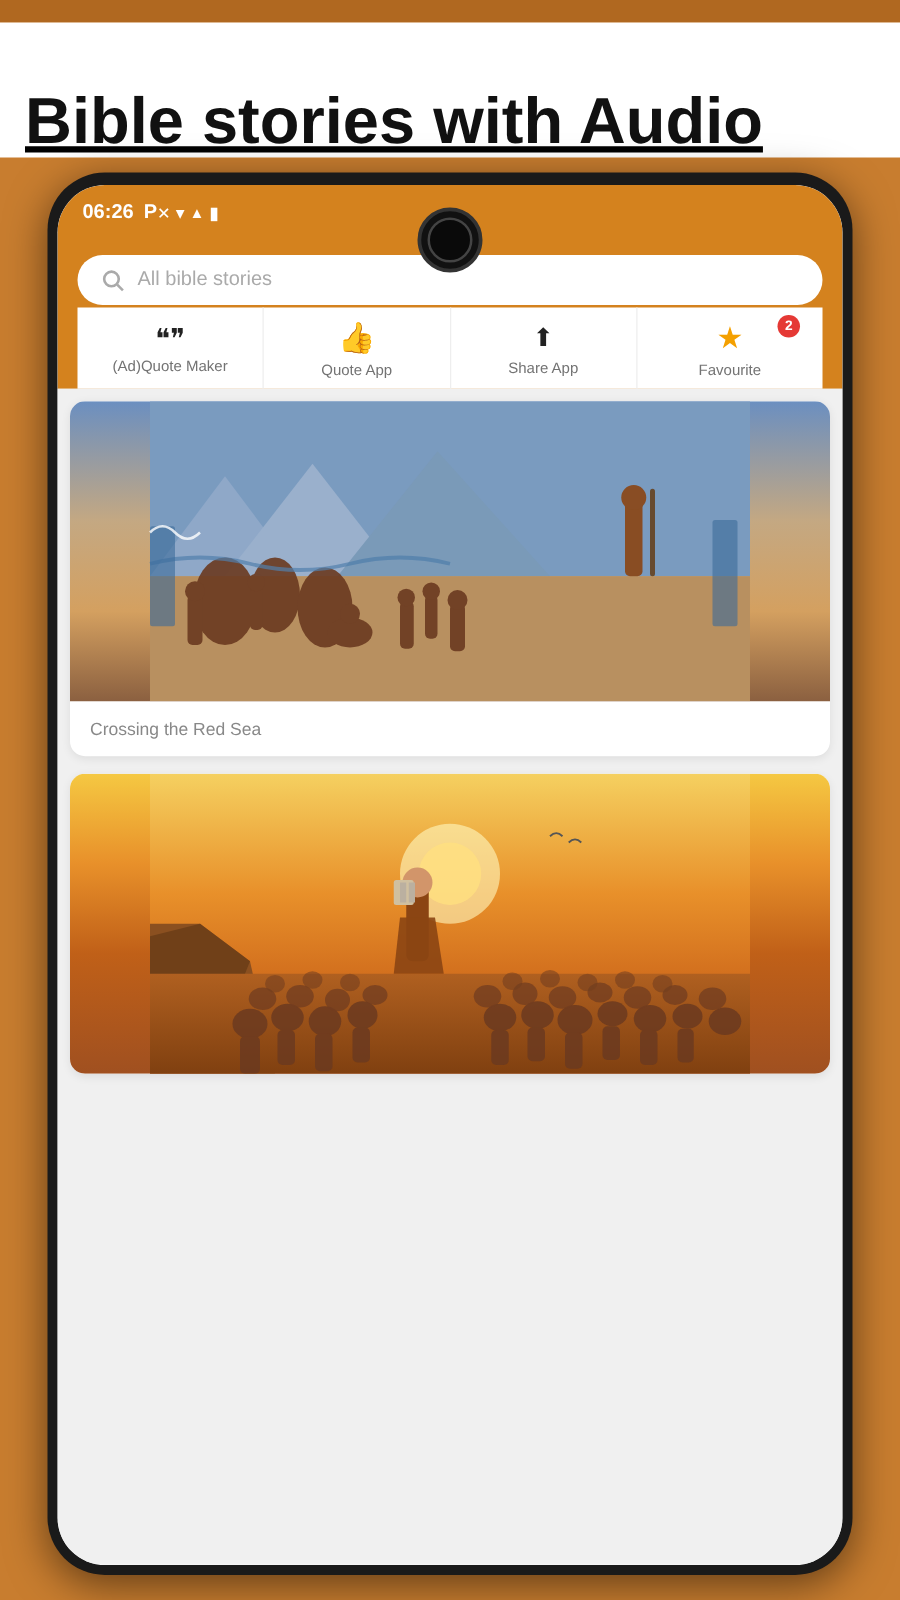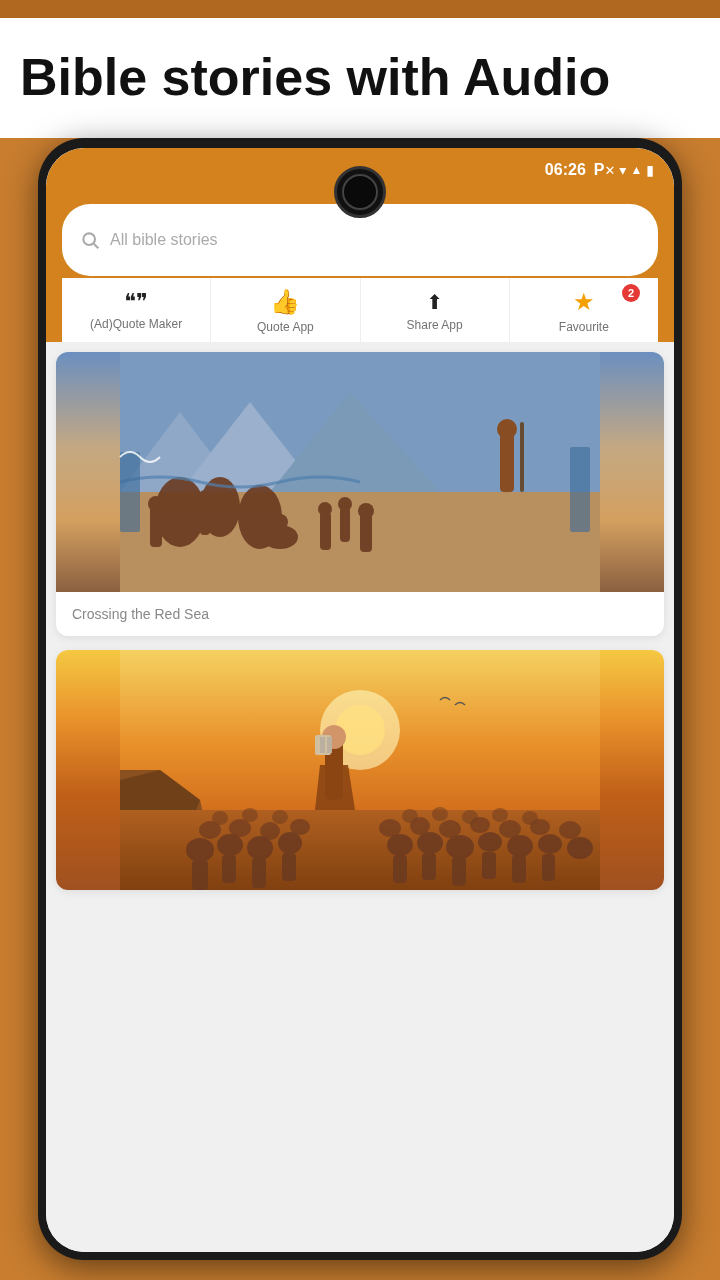--- a/index.html
+++ b/index.html
@@ -26,26 +26,27 @@
       height: 18px;
       background: #b06820;
       z-index: 1;
     }
 
     
     .app-title-bar {
       position: absolute;
       top: 18px;
       left: 0; right: 0;
-      height: 120px;
+      height: 108px;
       background: white;
       display: flex;
-      align-items: center;
+      align-items: flex-end;
       padding: 0 20px;
       z-index: 2;
+      text-decoration: underline;
     }
     .app-title-text {
       font-size: 52px;
       font-weight: 900;
       color: #111;
       line-height: 1.1;
     }
 
     
     .phone-frame {
@@ -72,21 +73,21 @@
       border-radius: 38px;
       overflow: hidden;
     }
 
     
     .status-bar {
       background: #d4821e;
       height: 44px;
       display: flex;
       align-items: center;
-      justify-content: flex-end;
+      justify-content: flex-start;
       padding: 0 20px;
       border-radius: 38px 38px 0 0;
     }
     .status-time {
       color: white;
       font-size: 16px;
       font-weight: bold;
     }
     .status-icon-p {
       color: white;
@@ -126,21 +127,21 @@
       background: #d4821e;
       padding: 12px 16px 0;
     }
 
     
     .search-bar {
       background: white;
       border-radius: 28px;
       display: flex;
       align-items: center;
-      padding: 26px 18px;
+      padding: 10px 18px;
       gap: 10px;
       margin-bottom: 0;
     }
     .search-icon-svg {
       width: 20px;
       height: 20px;
       color: #999;
       flex-shrink: 0;
     }
     .search-input-text {

